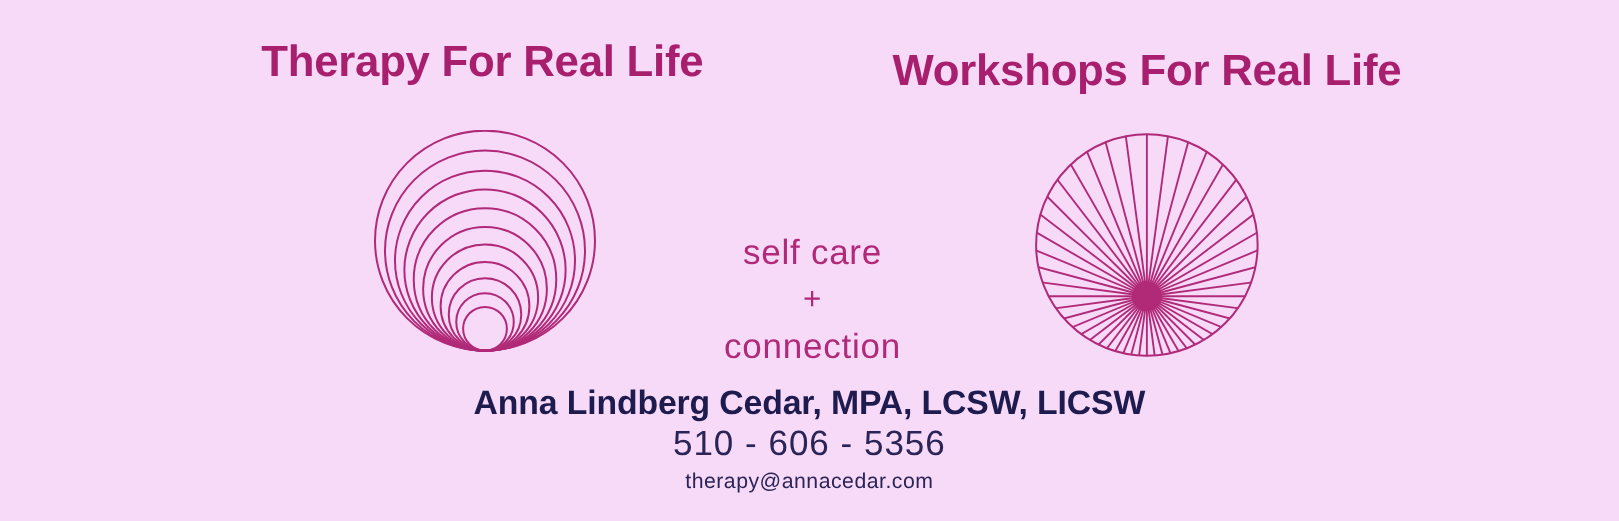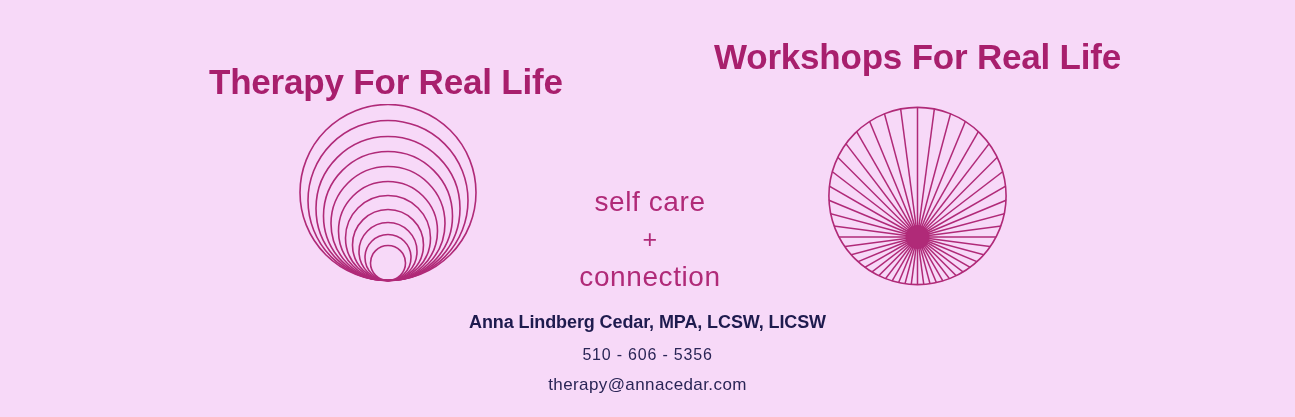--- a/index.html
+++ b/index.html
@@ -25,21 +25,20 @@
     font-weight: bold;
     font-size: 35px;
     letter-spacing: -0.2px;
     color: #a81f6d;
     white-space: nowrap;
     line-height: 1;
   }
   #heading-therapy {
     left: 209px;
     top: 32px;
-    margin-top: 32px;
   }
   #heading-workshops {
     left: 714px;
     top: 39px;
   }
 
   
   #tagline {
     position: absolute;
     left: 530px;
@@ -84,29 +83,29 @@
     position: absolute;
     left: 0;
     top: 307px;
     width: 1295px;
     text-align: center;
     color: #1e1b4e;
   }
   #contact-name {
     font-family: "Liberation Sans", sans-serif;
     font-weight: bold;
-    font-size: 18px;
+    font-size: 27px;
     letter-spacing: -0.1px;
     line-height: 30px;
     color: #1e1b4e;
   }
   #contact-phone {
     font-family: "Liberation Sans", sans-serif;
     font-weight: 300;
-    font-size: 16px;
+    font-size: 28px;
     letter-spacing: 0.8px;
     line-height: 31px;
     color: #2a2556;
     margin-top: 2px;
   }
   #contact-email {
     font-family: "Liberation Sans", sans-serif;
     font-weight: 300;
     font-size: 17px;
     letter-spacing: 0.4px;

